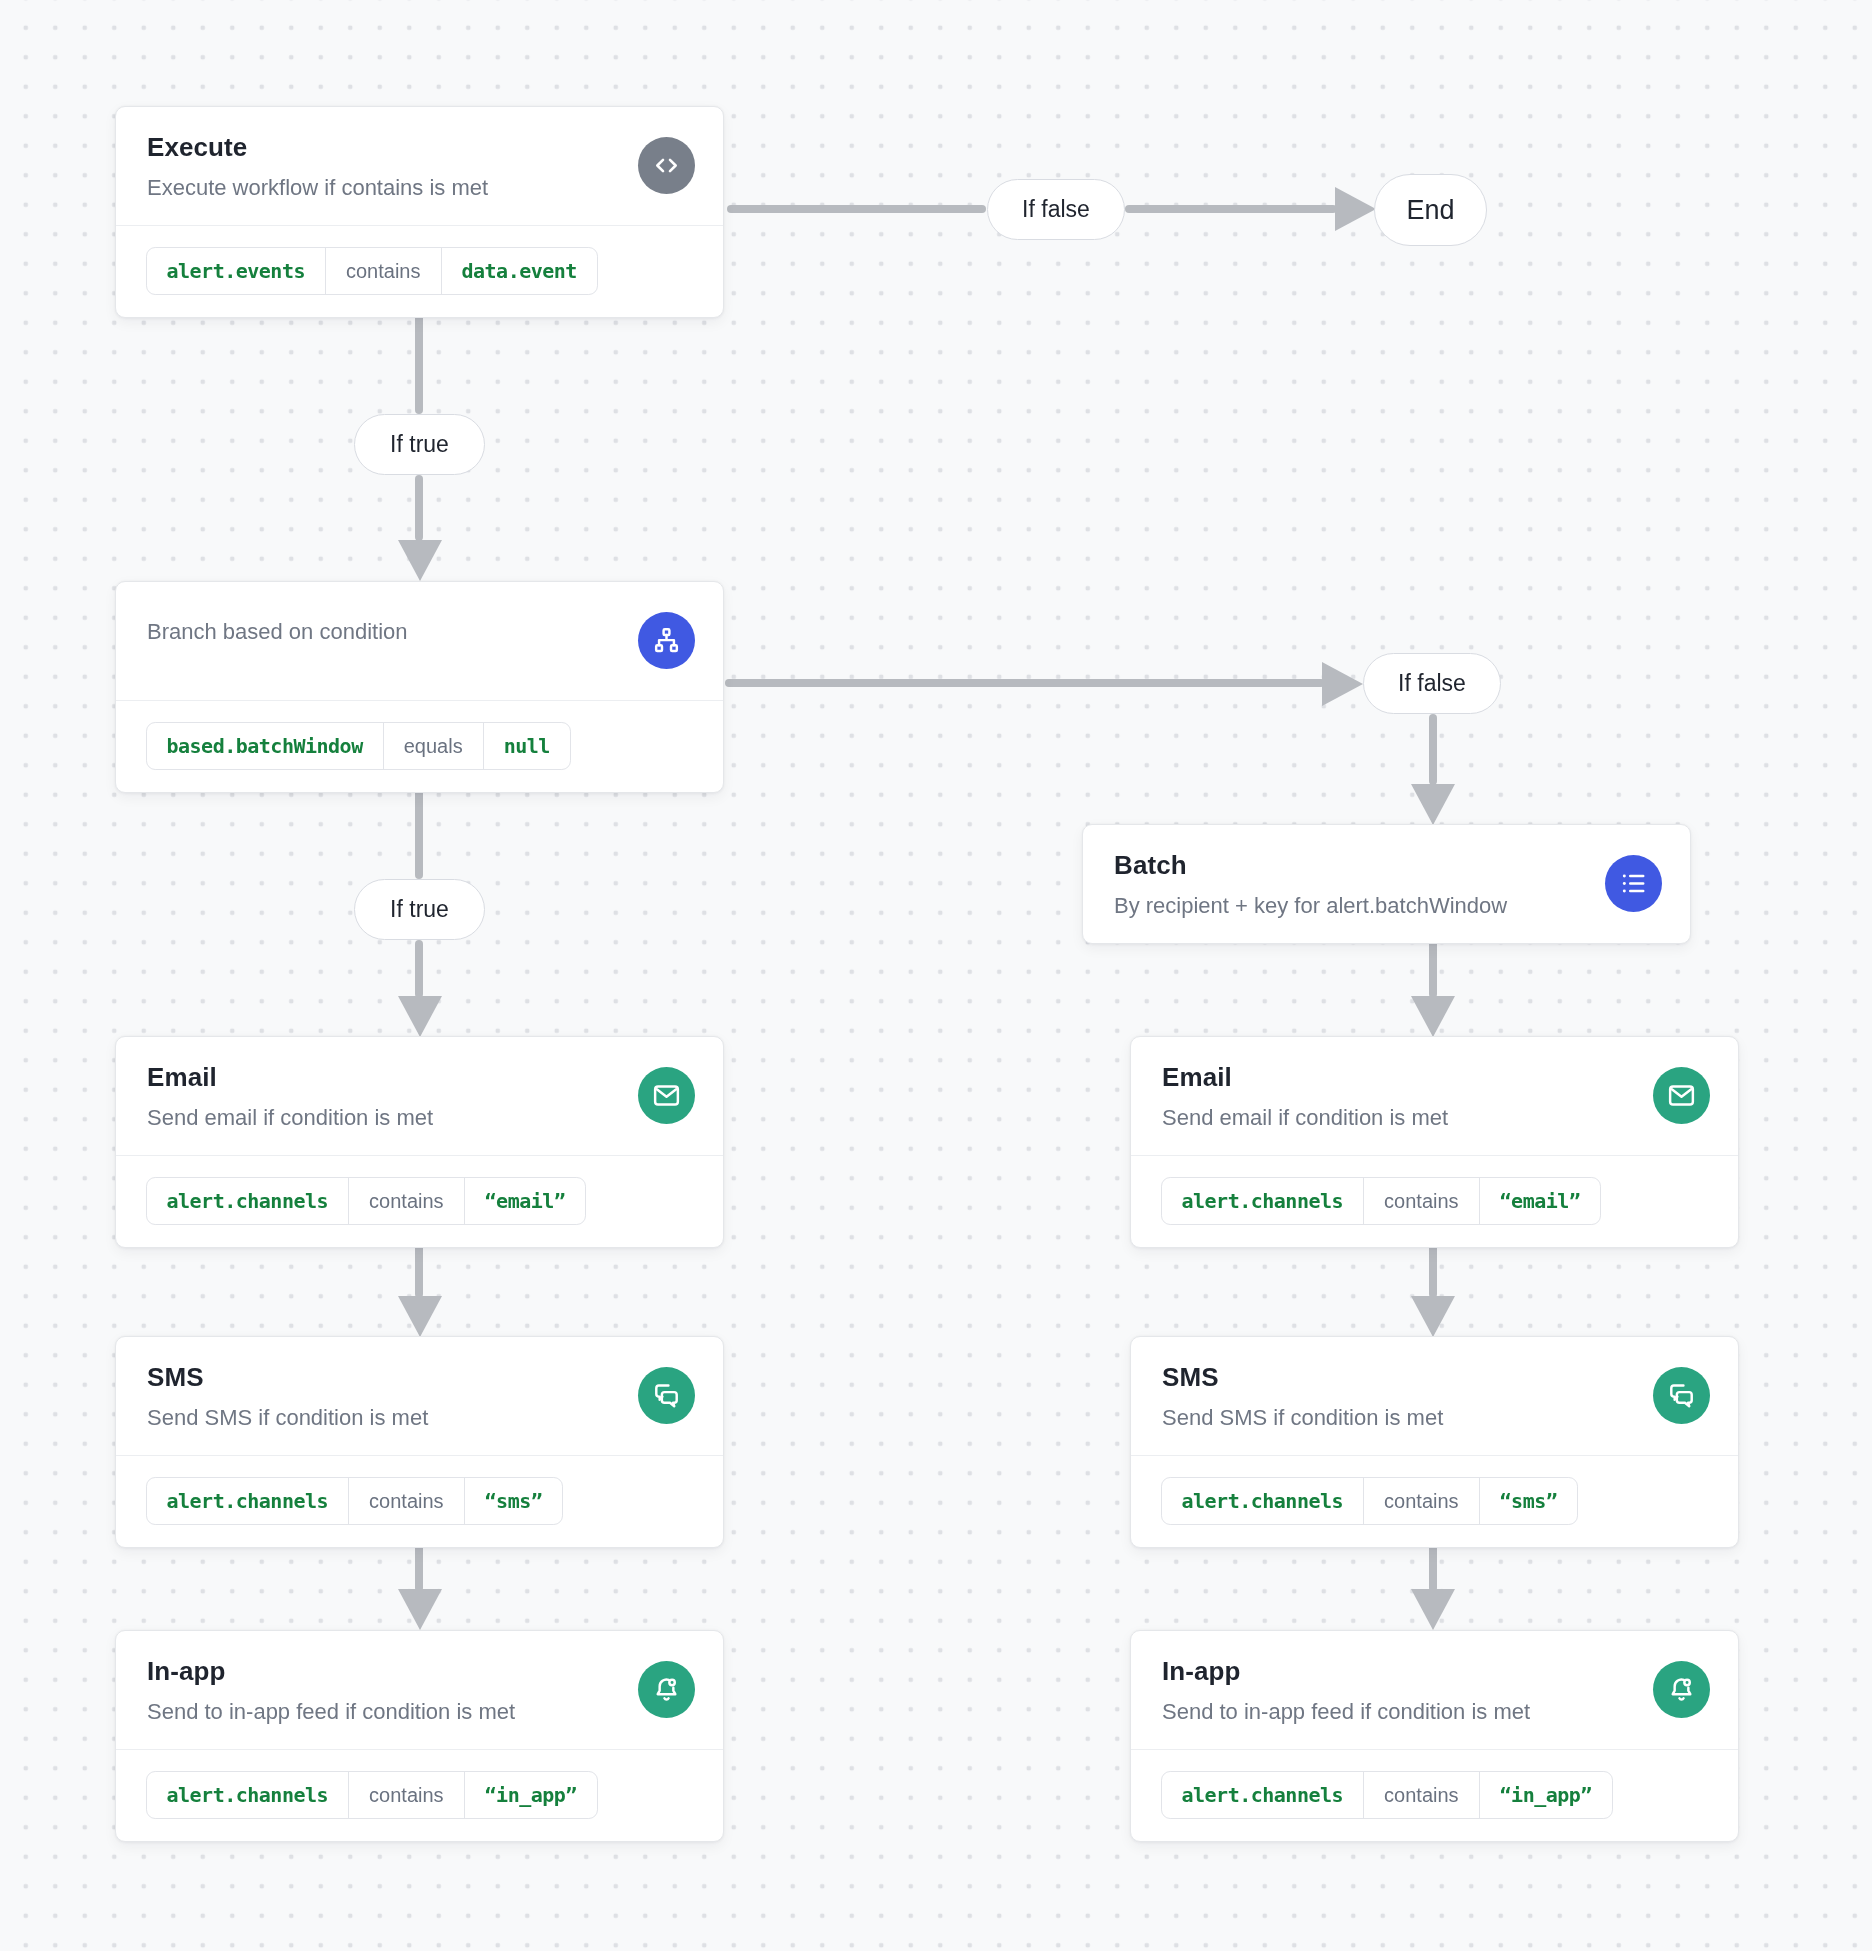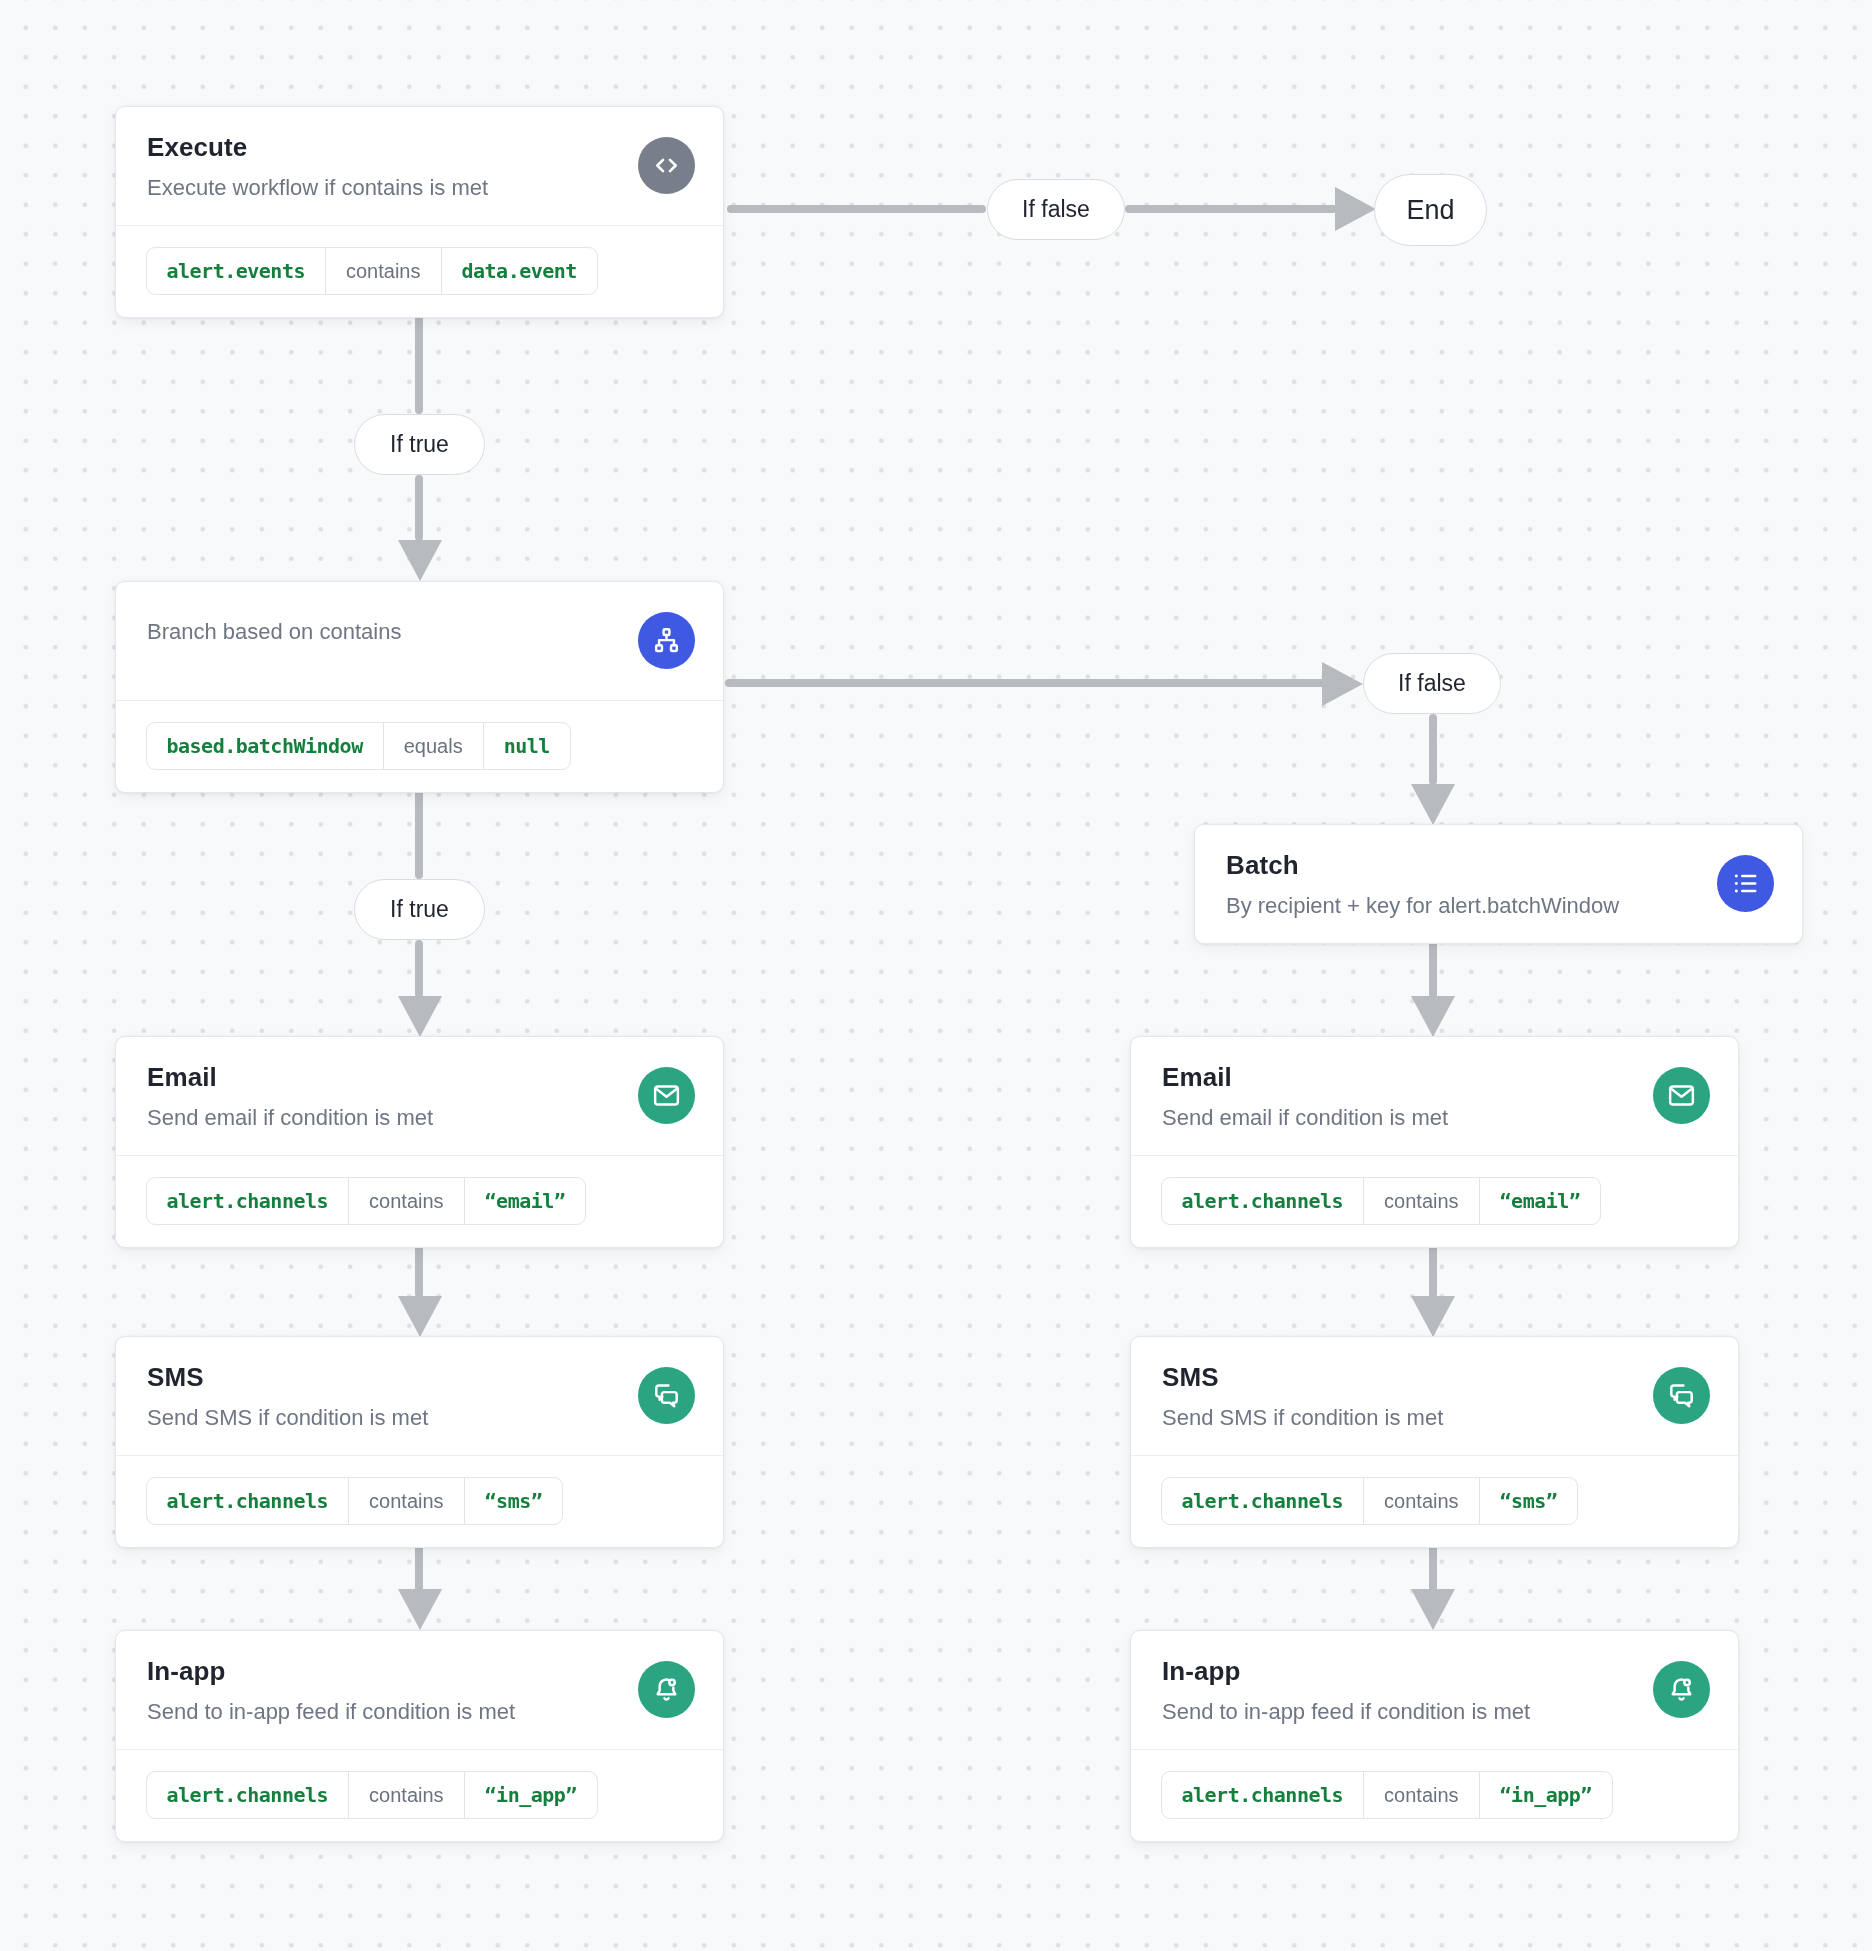--- a/index.html
+++ b/index.html
@@ -182,41 +182,41 @@
       <div class="cond">
         <span class="cond-cell cond-mono">alert.events</span>
         <span class="cond-cell cond-op">contains</span>
         <span class="cond-cell cond-mono">data.event</span>
       </div>
     </div>
   </div>
 
   <div class="node" style="left:115px;top:581px">
     <div class="node-header">
-      <div class="node-subtitle">Branch based on contains</div>
+      <div class="node-subtitle">Branch based on condition</div>
       <div class="node-icon icon-blue">
         <svg width="31" height="31" viewBox="0 0 24 24" fill="none" stroke="#ffffff" stroke-width="1.9" stroke-linecap="round" stroke-linejoin="round">
           <rect x="9.75" y="3.3" width="4.5" height="4.5" rx="0.9"></rect>
           <rect x="4" y="15.7" width="4.5" height="4.5" rx="0.9"></rect>
           <rect x="15.5" y="15.7" width="4.5" height="4.5" rx="0.9"></rect>
           <path d="M12 7.8v3.9M6.25 11.7h11.5M6.25 11.7v4M17.75 11.7v4"></path>
         </svg>
       </div>
     </div>
     <div class="node-divider"></div>
     <div class="node-footer">
       <div class="cond">
         <span class="cond-cell cond-mono">based.batchWindow</span>
         <span class="cond-cell cond-op">equals</span>
         <span class="cond-cell cond-mono">null</span>
       </div>
     </div>
   </div>
 
-  <div class="node no-footer" style="left:1194px;top:824px;height:120px">
+  <div class="node no-footer" style="left:1082px;top:824px;height:120px">
     <div class="node-header">
       <div class="node-title">Batch</div>
       <div class="node-subtitle">By recipient + key for alert.batchWindow</div>
       <div class="node-icon icon-blue">
         <svg width="31" height="31" viewBox="0 0 24 24" fill="none" stroke="#ffffff" stroke-width="2" stroke-linecap="round" stroke-linejoin="round">
           <path d="M9.5 6.2h10M9.5 12h10M9.5 17.8h10"></path>
           <circle cx="4.9" cy="6.2" r="1.15" fill="#ffffff" stroke="none"></circle>
           <circle cx="4.9" cy="12" r="1.15" fill="#ffffff" stroke="none"></circle>
           <circle cx="4.9" cy="17.8" r="1.15" fill="#ffffff" stroke="none"></circle>
         </svg>

